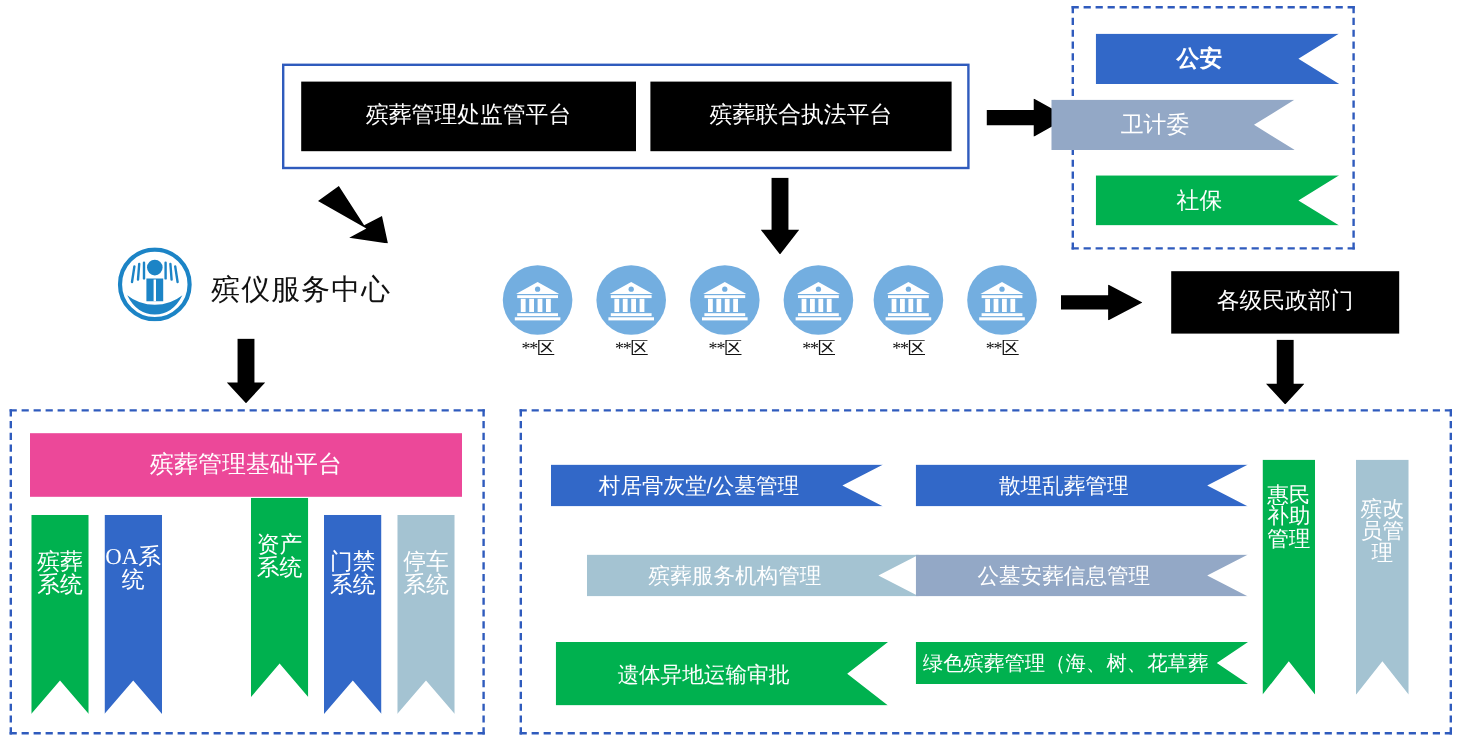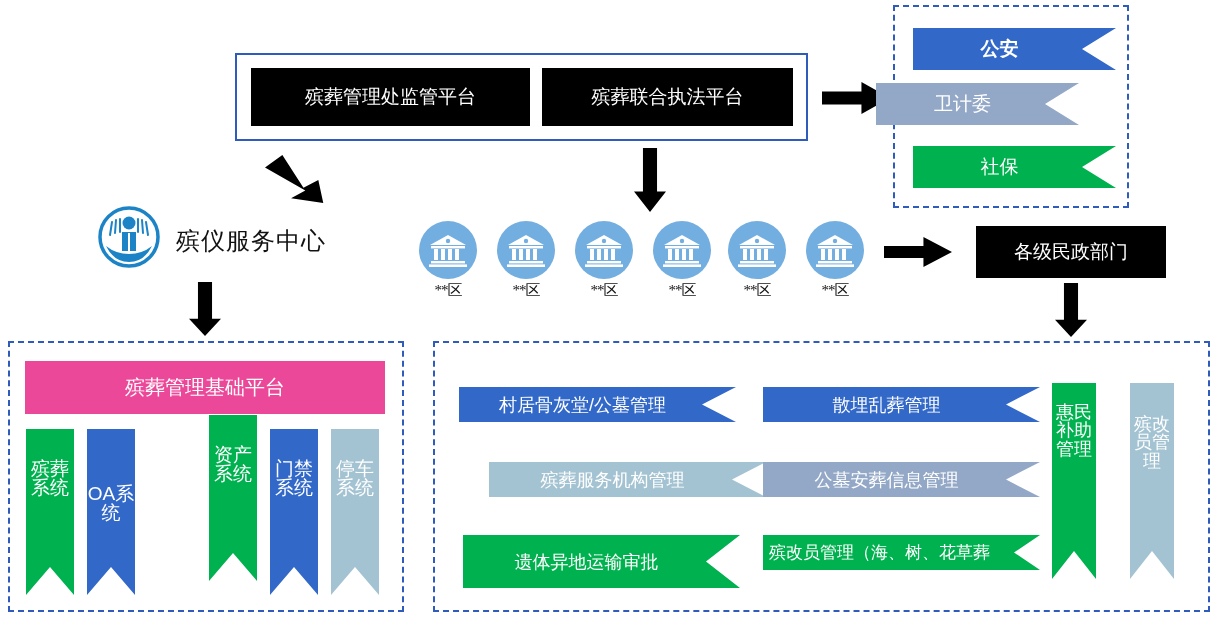--- a/index.html
+++ b/index.html
@@ -313,21 +313,21 @@
 
   <div class="abs panel-dashed" style="left:8px; top:341px; width:396px; height:271px;"></div>
 
   <div class="abs rect rect-navy f20" style="left:25px; top:361px; width:360px; height:53px;">
     <span>殡葬管理基础平台</span>
   </div>
 
   <div class="abs ribbon-v c-green f19" style="left:26px; top:429px; width:48px; height:166px; padding-top:30px;">
     <span class="vtext">殡葬系统</span>
   </div>
-  <div class="abs ribbon-v c-blue f19" style="left:87px; top:429px; width:48px; height:166px; padding-top:55px;">
+  <div class="abs ribbon-v c-blue f19" style="left:87px; top:429px; width:48px; height:166px; padding-top:26px;font-family:Liberation Serif, serif;">
     <span class="vtext">OA系统</span>
   </div>
   <div class="abs ribbon-v c-green f19" style="left:209px; top:415px; width:48px; height:166px; padding-top:30px;">
     <span class="vtext">资产系统</span>
   </div>
   <div class="abs ribbon-v c-blue f19" style="left:270px; top:429px; width:48px; height:166px; padding-top:30px;">
     <span class="vtext">门禁系统</span>
   </div>
   <div class="abs ribbon-v c-lblue f19" style="left:331px; top:429px; width:48px; height:166px; padding-top:30px;">
     <span class="vtext">停车系统</span>
@@ -345,21 +345,21 @@
     <span>遗体异地运输审批</span>
   </div>
 
   <div class="abs ribbon-h c-blue f18" style="left:763px; top:387px; width:277px; height:35px;">
     <span>散埋乱葬管理</span>
   </div>
   <div class="abs ribbon-h c-gray f18" style="left:763px; top:462px; width:277px; height:35px;">
     <span>公墓安葬信息管理</span>
   </div>
   <div class="abs ribbon-h c-green f17 notch-sm" style="left:763px; top:535px; width:277px; height:35px; justify-content:flex-start; padding-left:6px;">
-    <span>殡改员管理（海、树、花草葬</span>
+    <span>绿色殡葬管理（海、树、花草葬</span>
   </div>
 
   <div class="abs ribbon-v c-green f18" style="left:1052px; top:383px; width:44px; height:196px; padding-top:20px;">
     <span class="vtext">惠民补助管理</span>
   </div>
   <div class="abs ribbon-v c-lblue f18" style="left:1130px; top:383px; width:44px; height:196px; padding-top:32px;">
     <span class="vtext">殡改员管理</span>
   </div>
 
 </div>

